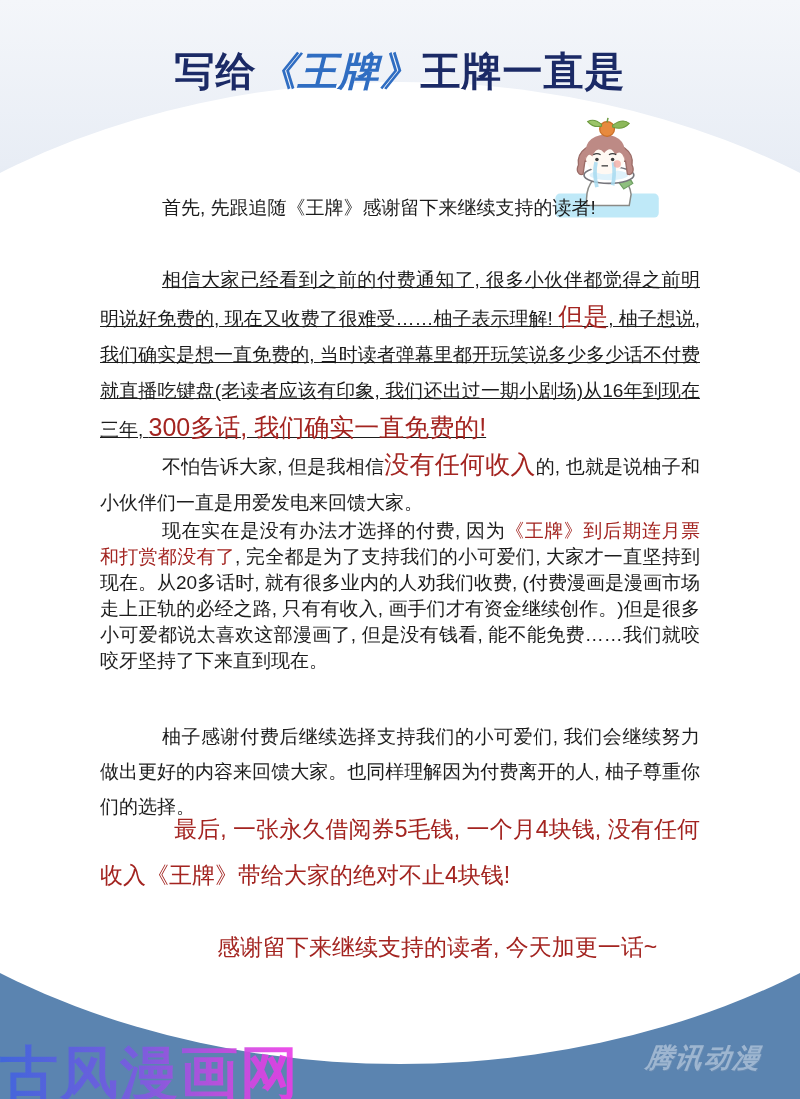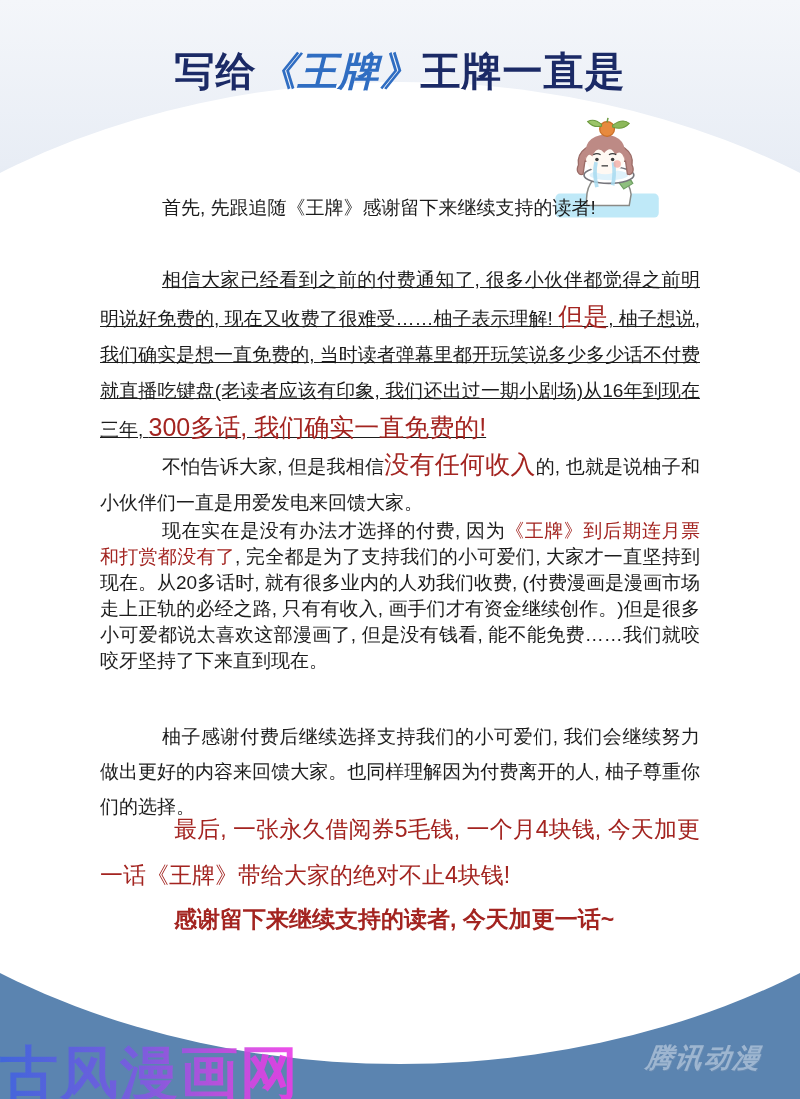--- a/index.html
+++ b/index.html
@@ -37,21 +37,21 @@
   p.intro{top:190px;text-align:left;}
   p.p2{top:262px;text-decoration:underline;}
   p.p3{top:446px;}
   p.p4{top:518px;line-height:26px;}
   p.p5{top:692px;line-height:35px;margin-top:27px;}
   p.final{
     color:var(--red);font-size:23px;line-height:46px;
     text-indent:74px;text-align:justify;
   }
   p.p6{top:806px;}
-  p.p7{top:896px;text-align:left;font-weight:bold;}
+  p.p7{top:924px;text-align:center;}
   .wm-site{
     position:absolute;left:0px;bottom:-14px;z-index:4;margin:0;
     font-size:58px;font-weight:900;letter-spacing:2px;
     color:#b05fd8;
     background-image:linear-gradient(90deg,#3f63e0 0%,#7b5ae2 45%,#c84ae0 75%,#ef3ae8 100%);
     -webkit-background-clip:text;background-clip:text;
     -webkit-text-fill-color:transparent;
     opacity:.9;white-space:nowrap;
   }
   .wm-platform{
@@ -106,18 +106,18 @@
 <p class="para intro"><span>首先, 先跟追随《王牌》感谢留下来继续支持的读者!</span></p>
 
 <p class="para p2"><span>相信大家已经看到之前的付费通知了, 很多小伙伴都觉得之前明明说好免费的, 现在又收费了很难受……柚子表示理解! </span><span class="red-lg">但是</span><span>, 柚子想说, 我们确实是想一直免费的, 当时读者弹幕里都开玩笑说多少多少话不付费就直播吃键盘(老读者应该有印象, 我们还出过一期小剧场)从16年到现在三年, </span><span class="red-lg">300多话, 我们确实一直免费的!</span></p>
 
 <p class="para p3"><span>不怕告诉大家, 但是我相信</span><span class="red-lg">没有任何收入</span><span>的, 也就是说柚子和小伙伴们一直是用爱发电来回馈大家。</span></p>
 
 <p class="para p4"><span>现在实在是没有办法才选择的付费, 因为</span><span class="red">《王牌》到后期连月票和打赏都没有了</span><span>, 完全都是为了支持我们的小可爱们, 大家才一直坚持到现在。从20多话时, 就有很多业内的人劝我们收费, (付费漫画是漫画市场走上正轨的必经之路, 只有有收入, 画手们才有资金继续创作。)但是很多小可爱都说太喜欢这部漫画了, 但是没有钱看, 能不能免费……我们就咬咬牙坚持了下来直到现在。</span></p>
 
 <p class="para p5"><span>柚子感谢付费后继续选择支持我们的小可爱们, 我们会继续努力做出更好的内容来回馈大家。也同样理解因为付费离开的人, 柚子尊重你们的选择。</span></p>
 
-<p class="para final p6"><span>最后, 一张永久借阅券5毛钱, 一个月4块钱, 今天加更一话《王牌》带给大家的绝对不止4块钱!</span></p>
+<p class="para final p6"><span>最后, 一张永久借阅券5毛钱, 一个月4块钱, 没有任何收入《王牌》带给大家的绝对不止4块钱!</span></p>
 
 <p class="para final p7"><span>感谢留下来继续支持的读者, 今天加更一话~</span></p>
 
 <p class="wm-site">古风漫画网</p>
 <p class="wm-platform">腾讯动漫</p>
 
 </body></html>

